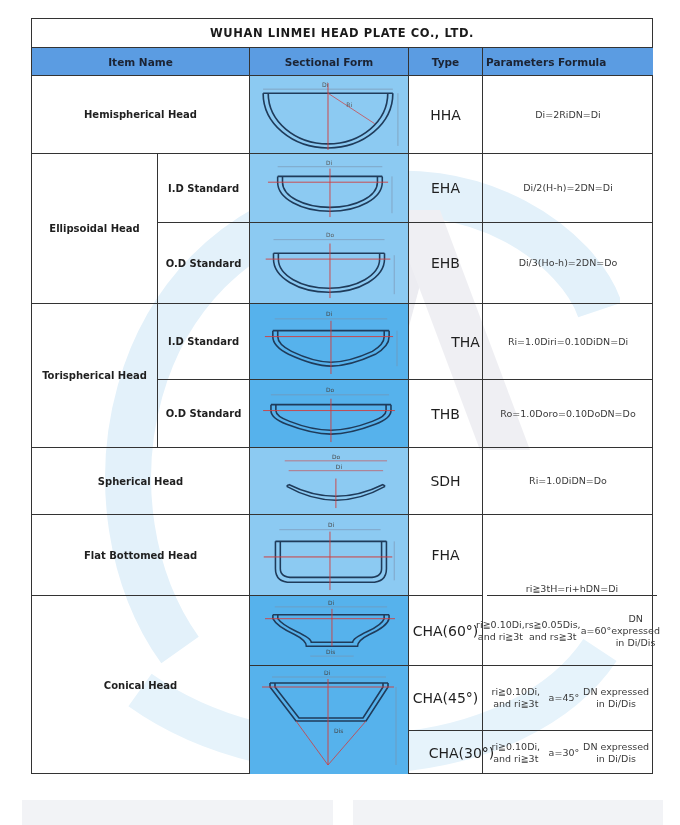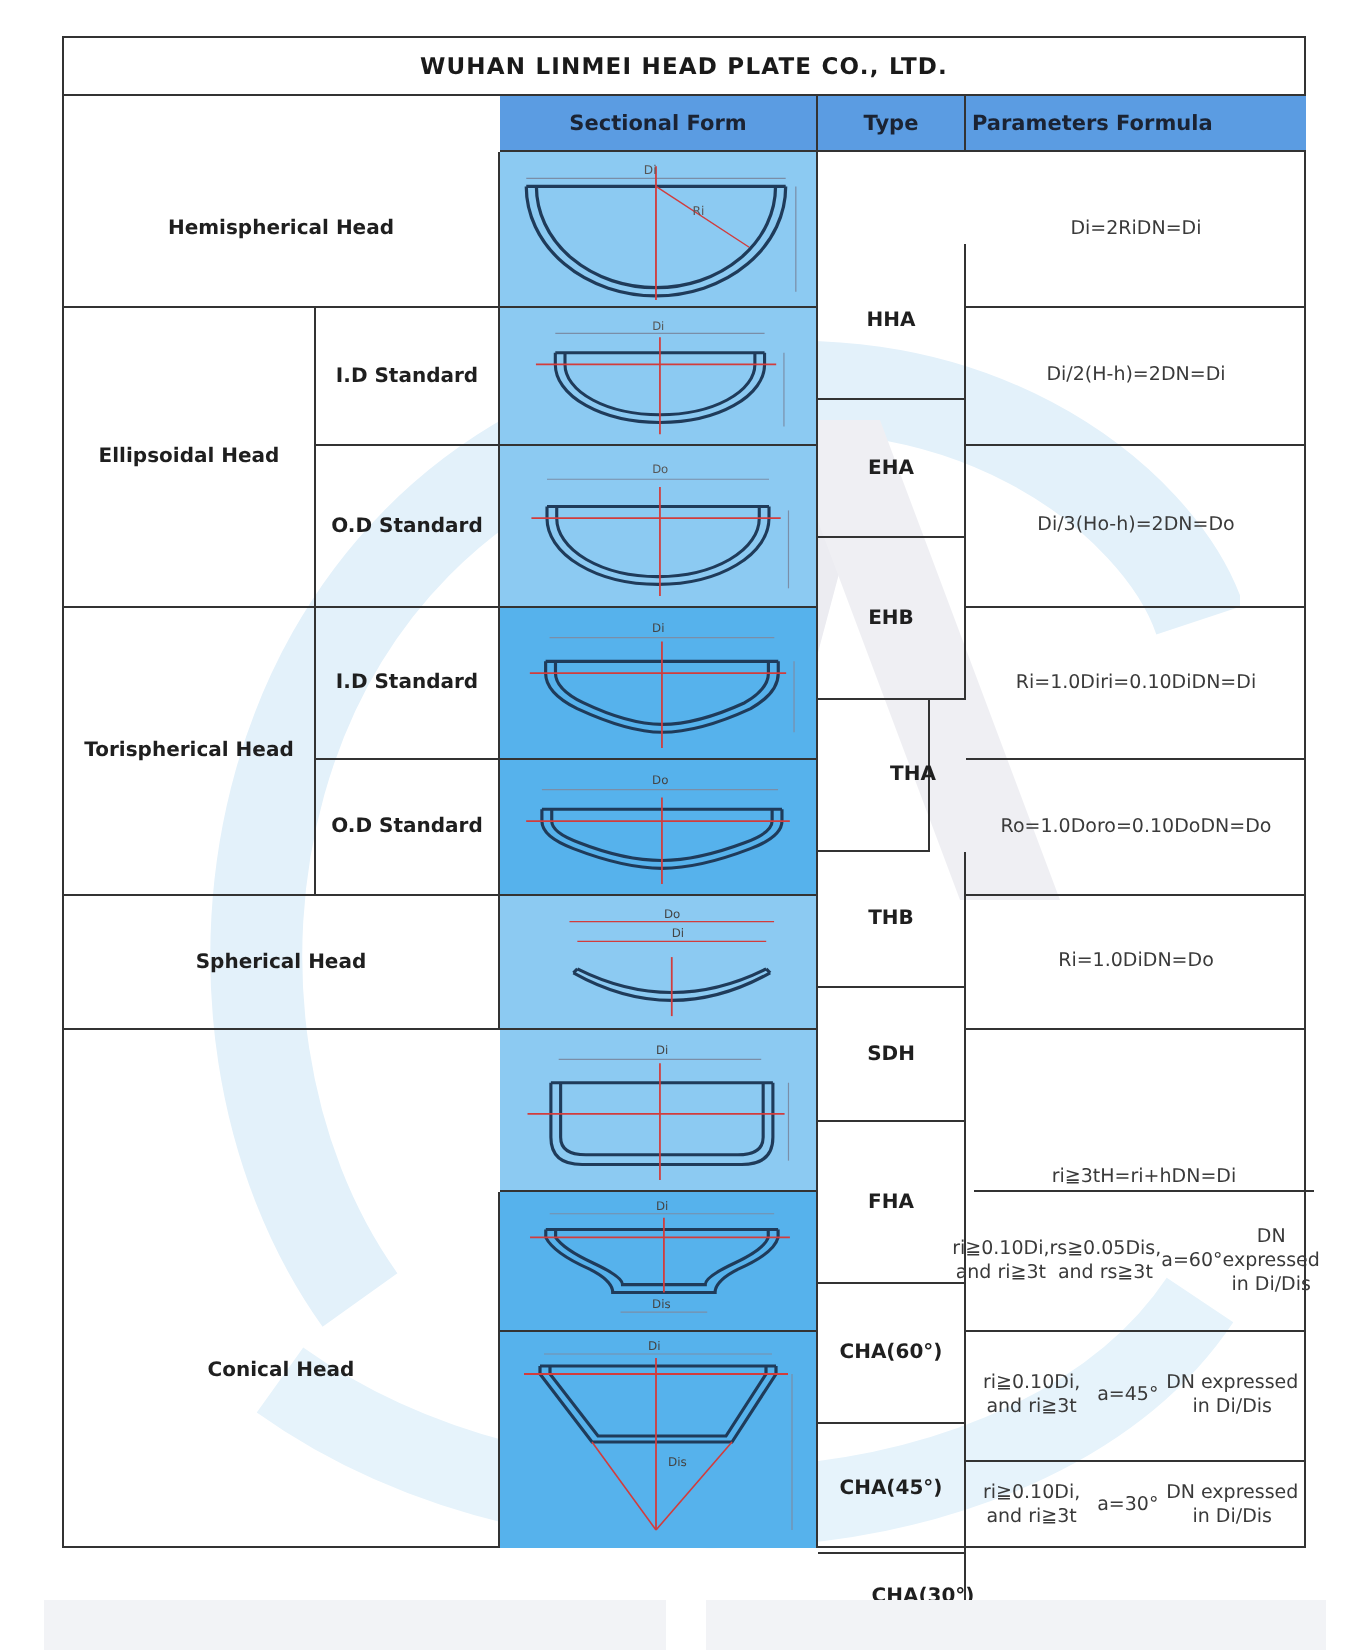--- a/index.html
+++ b/index.html
@@ -13,56 +13,58 @@
                font-weight: bold; font-size: 11.5px; letter-spacing: 0.6px; color: #1a1a1a; border-bottom: 1.5px solid #333; background: #fff; text-align: center; }
   .hdr { position: absolute; top: 29px; height: 28px; background: #5b9ce2; display: flex; align-items: center; justify-content: center;
          font-weight: bold; font-size: 10.5px; color: #1b2333; border-bottom: 1.5px solid #333; border-right: 1.5px solid #333; }
   .hdr.last { border-right: none; justify-content: flex-start; padding-left: 3px; }
 
   .cell { position: absolute; display: flex; align-items: center; justify-content: center; text-align: center;
           border-right: 1.5px solid #333; border-bottom: 1.5px solid #333; }
   .cell.noright { border-right: none; }
   .cell.nobottom { border-bottom: none; }
   .name { font-weight: bold; font-size: 10px; color: #1f1f1f; }
-  .type { font-weight: bold; font-size: 10px; color: #1f1f1f; margin-top: 46px; }
+  .type { font-weight: normal; font-size: 14px; color: #1f1f1f; }
   .formula { font-size: 9.5px; color: #3a3a3a; line-height: 12px; flex-direction: row; }
   .diag { background: #8ccaf2; padding: 3px; }
   .diag.dark { background: #56b2ec; }
   .diag svg { width: 100%; height: 100%; }
 
   .footer-box { position: absolute; top: 800px; height: 25px; background: #f2f3f6; }
 </style>
 </head>
 <body>
 
 <svg class="watermark" viewBox="0 0 560 700">
   <path d="M120 560 C 20 420, 60 160, 280 110 C 420 80, 520 160, 540 220" fill="none" stroke="#e3f1fa" stroke-width="46"></path>
   <path d="M80 600 C 220 700, 460 680, 540 560" fill="none" stroke="#e6f3fb" stroke-width="40"></path>
   <path d="M250 420 L 330 120 L 380 120 L 300 420 Z" fill="#ececf1"></path>
   <path d="M330 120 L 420 360 L 470 360 L 380 120 Z" fill="#efeff3"></path>
 </svg>
 
 <div class="sheet">
   <div class="title-bar">WUHAN LINMEI HEAD PLATE CO., LTD.</div>
 
+  <div class="hdr" style="left:0;width:218px;">Item Name</div>
   <div class="hdr" style="left:218px;width:159px;">Sectional Form</div>
   <div class="hdr" style="left:377px;width:74px;">Type</div>
   <div class="hdr last" style="left:451px;width:170px;">Parameters Formula</div>
 
   <div class="cell name" style="left:0;top:57px;width:218px;height:78px;">Hemispherical Head</div>
 
   <div class="cell name" style="left:0;top:135px;width:126px;height:150px;">Ellipsoidal Head</div>
   <div class="cell name" style="left:126px;top:135px;width:92px;height:69px;">I.D Standard</div>
   <div class="cell name" style="left:126px;top:204px;width:92px;height:81px;">O.D Standard</div>
 
   <div class="cell name" style="left:0;top:285px;width:126px;height:144px;">Torispherical Head</div>
   <div class="cell name" style="left:126px;top:285px;width:92px;height:76px;">I.D Standard</div>
   <div class="cell name" style="left:126px;top:361px;width:92px;height:68px;">O.D Standard</div>
 
   <div class="cell name" style="left:0;top:429px;width:218px;height:67px;">Spherical Head</div>
+  <div class="cell name" style="left:0;top:496px;width:218px;height:81px;">Flat Bottomed Head</div>
   <div class="cell name nobottom" style="left:0;top:577px;width:218px;height:178px;">Conical Head</div>
 
   <div class="cell diag" style="left:218px;top:57px;width:159px;height:78px;">
     <svg viewBox="0 0 150 70">
       <line x1="10" y1="10" x2="138" y2="10" stroke="#7a8ea8" stroke-width="0.6"></line>
       <path d="M10 14 A64 54 0 0 0 138 14" fill="none" stroke="#1f3b5a" stroke-width="1.6"></path>
       <path d="M15 14 A59 50 0 0 0 133 14" fill="none" stroke="#1f3b5a" stroke-width="1.6"></path>
       <line x1="10" y1="14" x2="138" y2="14" stroke="#1f3b5a" stroke-width="1.6"></line>
       <line x1="74" y1="4" x2="74" y2="70" stroke="#d23c3c" stroke-width="0.9"></line>
       <line x1="74" y1="14" x2="120" y2="44" stroke="#d23c3c" stroke-width="0.7"></line>
@@ -176,21 +178,21 @@
       <line x1="42" y1="52" x2="74" y2="96" stroke="#d23c3c" stroke-width="0.8"></line>
       <line x1="112" y1="52" x2="74" y2="96" stroke="#d23c3c" stroke-width="0.8"></line>
       <text x="80" y="64" font-size="6" fill="#444">Dis</text>
       <line x1="142" y1="18" x2="142" y2="96" stroke="#7a8ea8" stroke-width="0.6"></line>
     </svg>
   </div>
 
   <div class="cell type" style="left:377px;top:57px;width:74px;height:78px;">HHA</div>
   <div class="cell type" style="left:377px;top:135px;width:74px;height:69px;">EHA</div>
   <div class="cell type" style="left:377px;top:204px;width:74px;height:81px;">EHB</div>
-  <div class="cell type" style="left:377px;top:285px;width:56px;height:76px;padding-left:40px;">THA</div>
+  <div class="cell type" style="left:377px;top:285px;width:74px;height:76px;padding-left:40px;">THA</div>
   <div class="cell type" style="left:377px;top:361px;width:74px;height:68px;">THB</div>
   <div class="cell type" style="left:377px;top:429px;width:74px;height:67px;">SDH</div>
   <div class="cell type" style="left:377px;top:496px;width:74px;height:81px;">FHA</div>
   <div class="cell type" style="left:377px;top:577px;width:74px;height:70px;">CHA(60°)</div>
   <div class="cell type" style="left:377px;top:647px;width:74px;height:65px;">CHA(45°)</div>
   <div class="cell type nobottom" style="left:377px;top:712px;width:74px;height:43px;padding-left:32px;">CHA(30°)</div>
 
   <div class="cell formula noright" style="left:451px;top:57px;width:170px;height:78px;">
     <span>Di=2Ri</span>
     <span>DN=Di</span>

